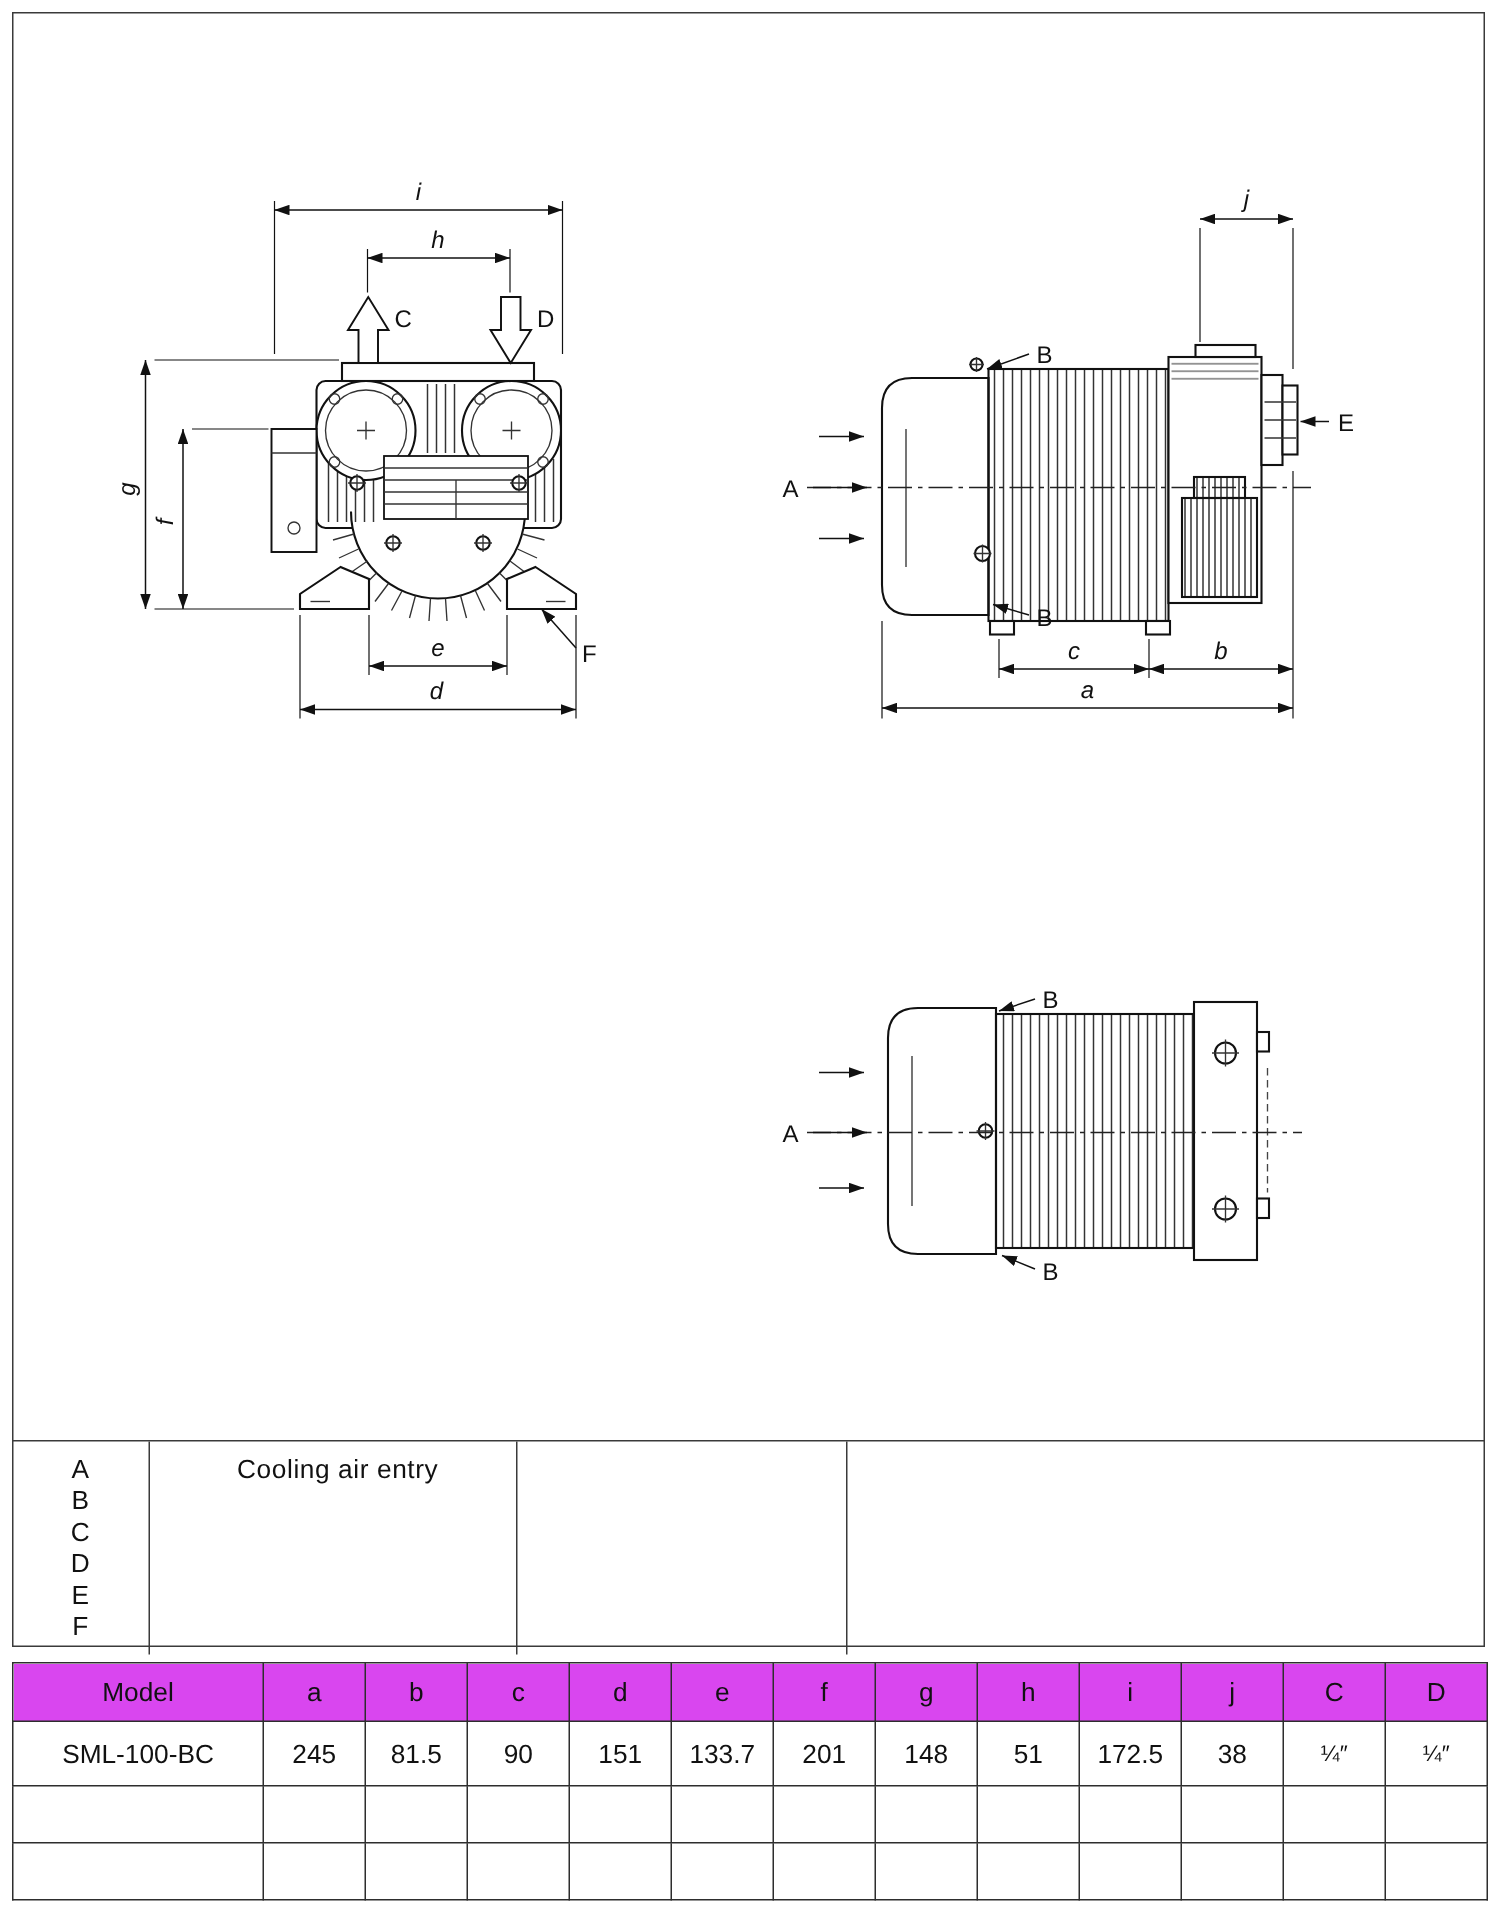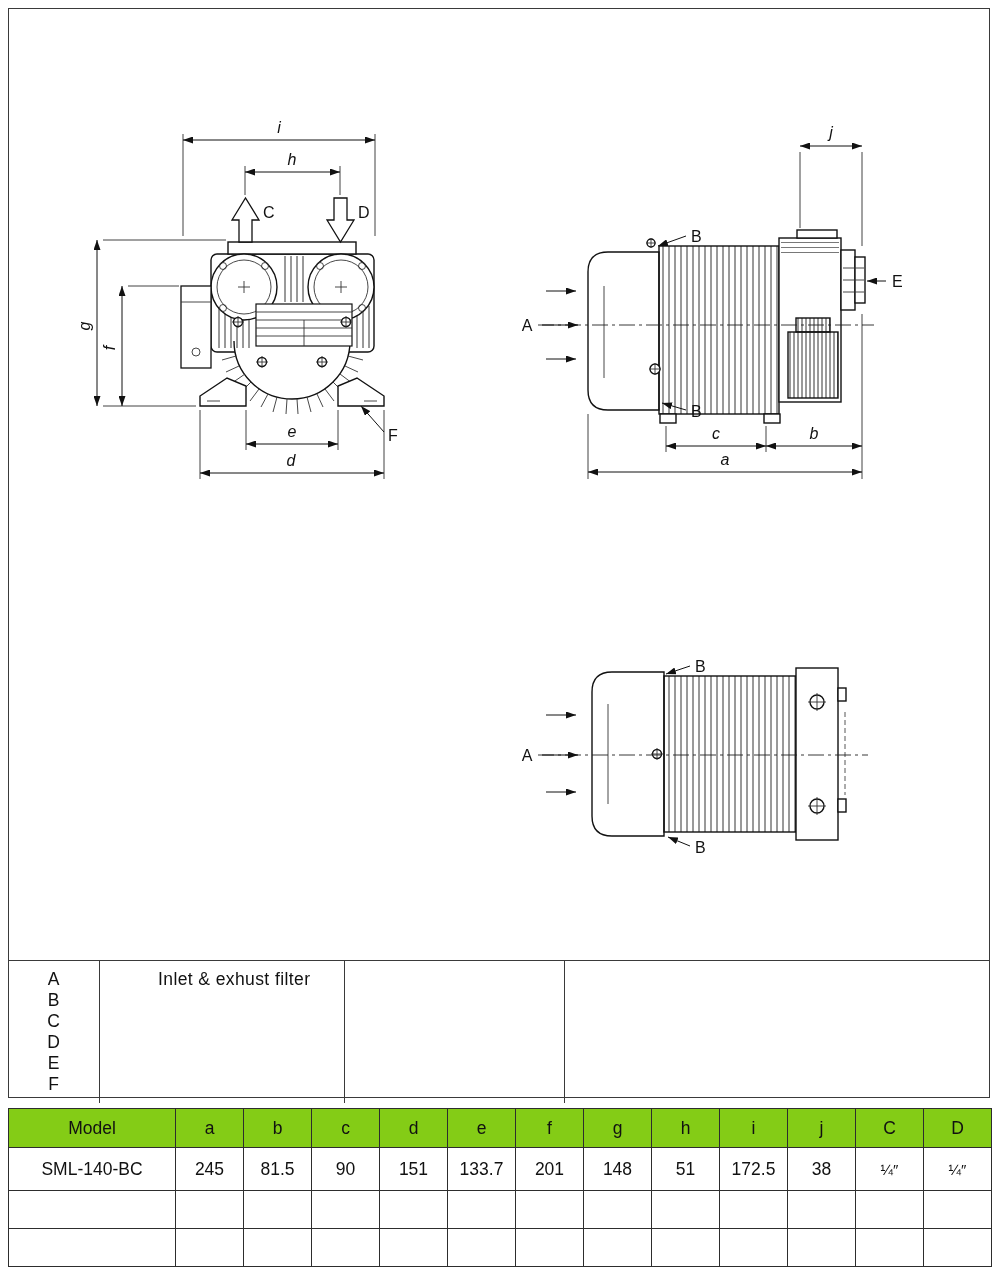--- a/index.html
+++ b/index.html
@@ -29,21 +29,21 @@
       justify-content:space-between;padding:8px 0;box-sizing:border-box}
   .legend .col.last{border-right:none}
   .legend .keys div{text-align:center}
   .legend .descs div{padding-left:58px;letter-spacing:.4px}
 
   
   table.spec{position:absolute;left:8px;top:1108px;width:984px;
       border-collapse:collapse;table-layout:fixed;font-size:17.5px}
   table.spec th,table.spec td{border:1.2px solid #2d2d2d;text-align:center;
       font-weight:normal;padding:0;overflow:hidden}
-  table.spec thead th{background:#84cc16;height:38px}
+  table.spec thead th{background:#d946ef;height:38px}
   table.spec tr.data td{height:42px}
   table.spec tr.empty td{height:37px}
   td.frac{font-size:15px}
 </style>
 </head>
 <body>
 
 <div class="sheet-border"></div>
 
 <svg class="drawing" viewBox="0 0 1000 958">
@@ -293,21 +293,21 @@
 <div class="legend">
   <div class="col keys">
     <div>A</div>
     <div>B</div>
     <div>C</div>
     <div>D</div>
     <div>E</div>
     <div>F</div>
   </div>
   <div class="col descs">
-    <div>Inlet &amp; exhust filter</div>
+    <div>Cooling air entry</div>
   </div>
   <div class="col"></div>
   <div class="col last"></div>
 </div>
 
 <table class="spec">
   <colgroup>
     <col style="width:167px">
     <col style="width:68px">
       <col style="width:68px">
@@ -334,21 +334,21 @@
       <th>g</th>
       <th>h</th>
       <th>i</th>
       <th>j</th>
       <th>C</th>
       <th>D</th>
     </tr>
   </thead>
   <tbody>
     <tr class="data">
-      <td>SML-140-BC</td>
+      <td>SML-100-BC</td>
       <td>245</td>
       <td>81.5</td>
       <td>90</td>
       <td>151</td>
       <td>133.7</td>
       <td>201</td>
       <td>148</td>
       <td>51</td>
       <td>172.5</td>
       <td>38</td>

